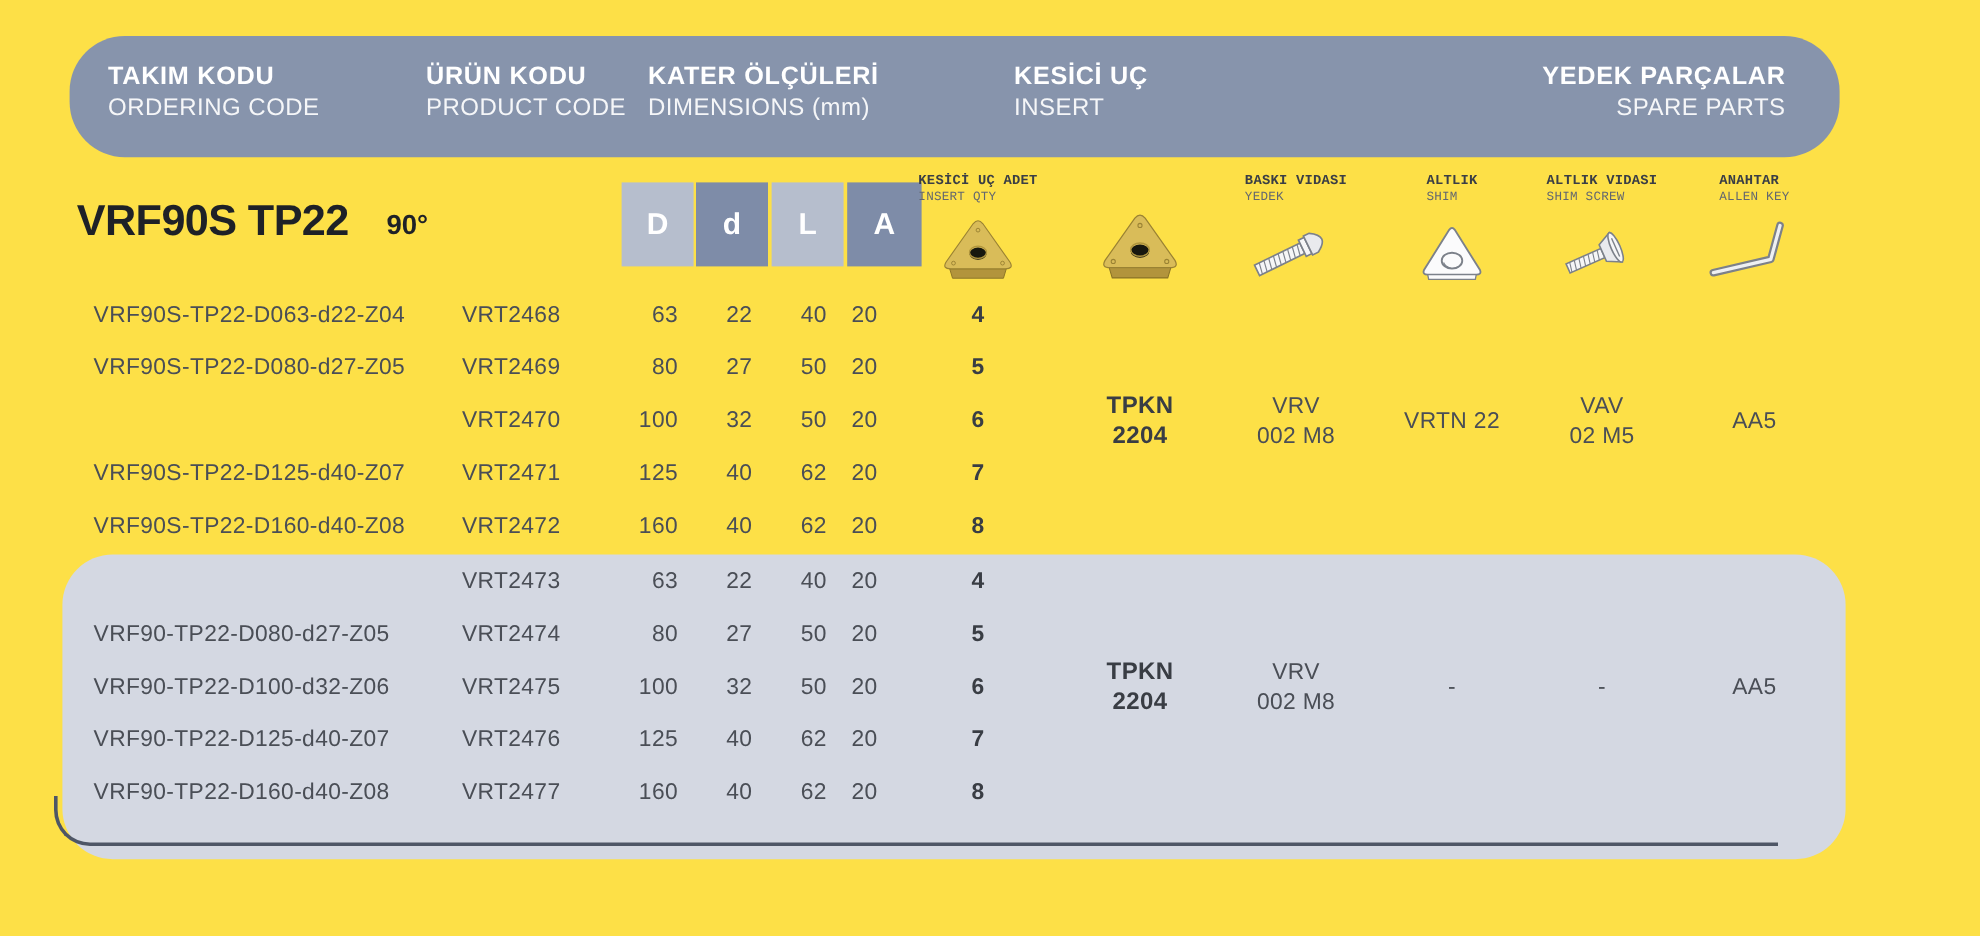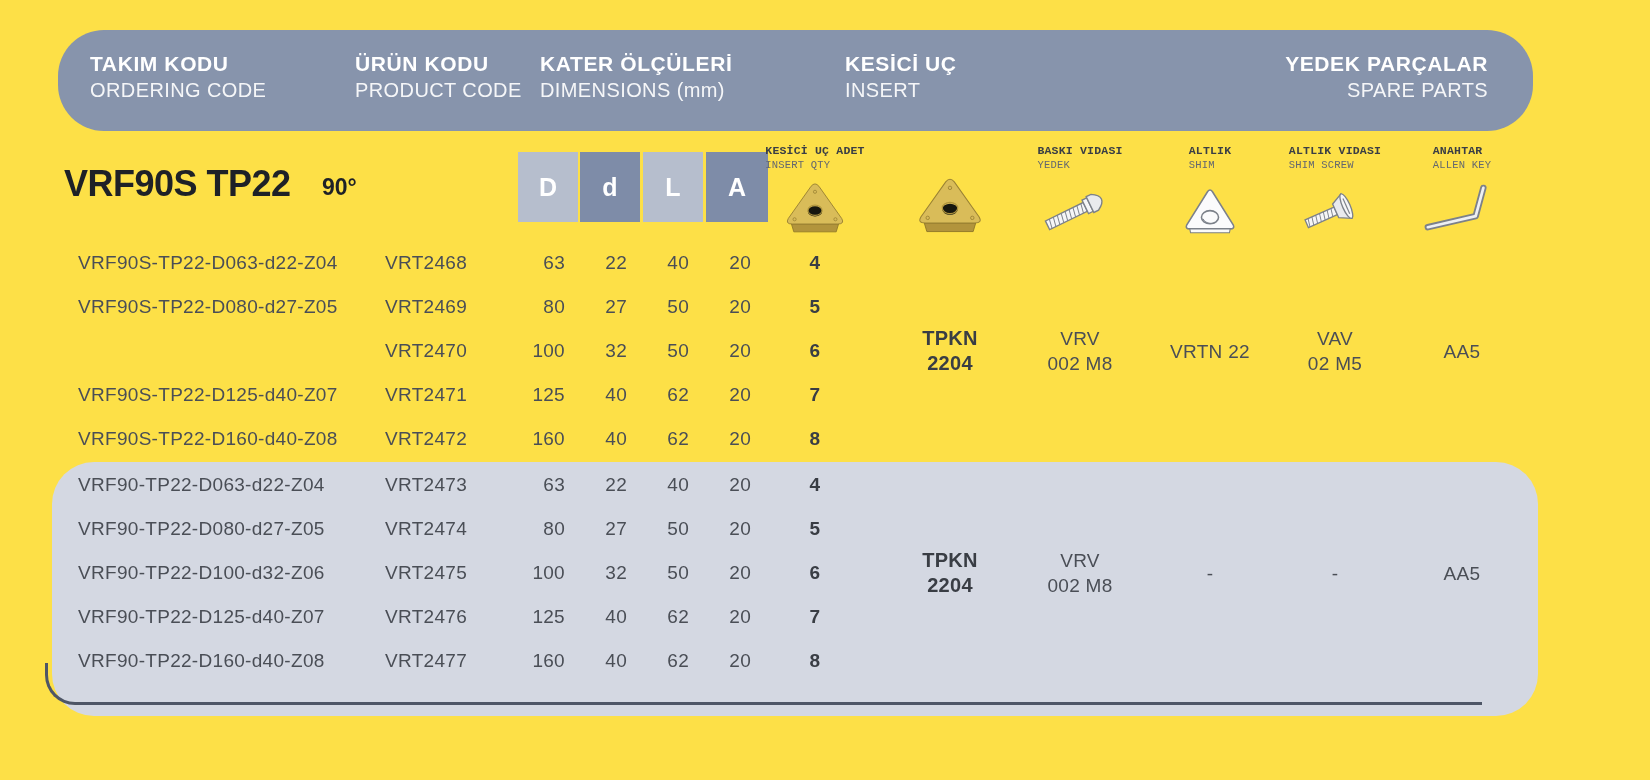--- a/index.html
+++ b/index.html
@@ -35,21 +35,21 @@
 
   
   .rows{position:absolute;left:0;width:1650px;}
   .row{position:relative;height:44px;width:100%;}
   .c{position:absolute;top:0;height:44px;line-height:44px;font-size:19px;color:#4a4e56;letter-spacing:.3px;white-space:nowrap;}
   .c-code{left:78px;}
   .c-prod{left:385px;}
   .c-D{left:500px;width:65px;text-align:right;}
   .c-d{left:566px;width:61px;text-align:right;}
   .c-L{left:628px;width:61px;text-align:right;}
-  .c-A{left:690px;width:61px;text-align:right;}
+  .c-A{left:690px;width:61px;text-align:center;}
   .c-qty{left:785px;width:60px;text-align:center;font-weight:700;color:#393d44;}
 
   
   .gvals{position:absolute;left:0;width:1650px;height:220px;}
   .gv{position:absolute;top:50%;transform:translate(-50%,-50%);text-align:center;white-space:nowrap;}
   .gv-line{font-size:19px;line-height:25px;color:#4a4e56;letter-spacing:.3px;}
   .gv-line.bold{font-size:20px;font-weight:700;color:#393d44;}
   .gv-line:empty{display:none;}
 
   
@@ -241,21 +241,20 @@
     <div class="c c-prod">VRT2472</div>
     <div class="c c-D">160</div>
     <div class="c c-d">40</div>
     <div class="c c-L">62</div>
     <div class="c c-A">20</div>
     <div class="c c-qty">8</div>
   </div>
     </div>
   <div class="rows" style="top:463px">
       <div class="row">
-    <div class="c c-code">VRF90-TP22-D063-d22-Z04</div>
     <div class="c c-prod">VRT2473</div>
     <div class="c c-D">63</div>
     <div class="c c-d">22</div>
     <div class="c c-L">40</div>
     <div class="c c-A">20</div>
     <div class="c c-qty">4</div>
   </div>
       <div class="row">
     <div class="c c-code">VRF90-TP22-D080-d27-Z05</div>
     <div class="c c-prod">VRT2474</div>

